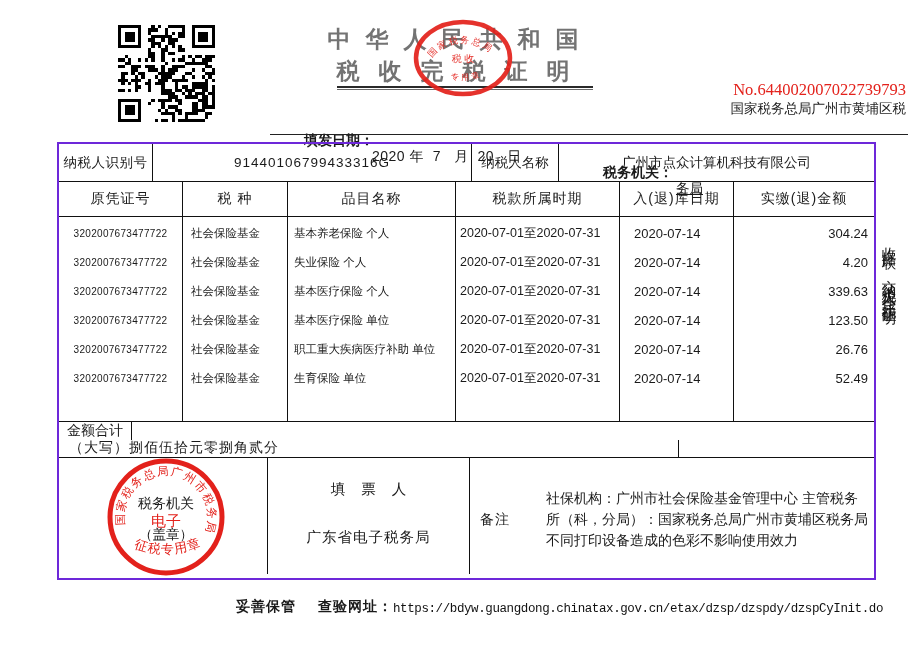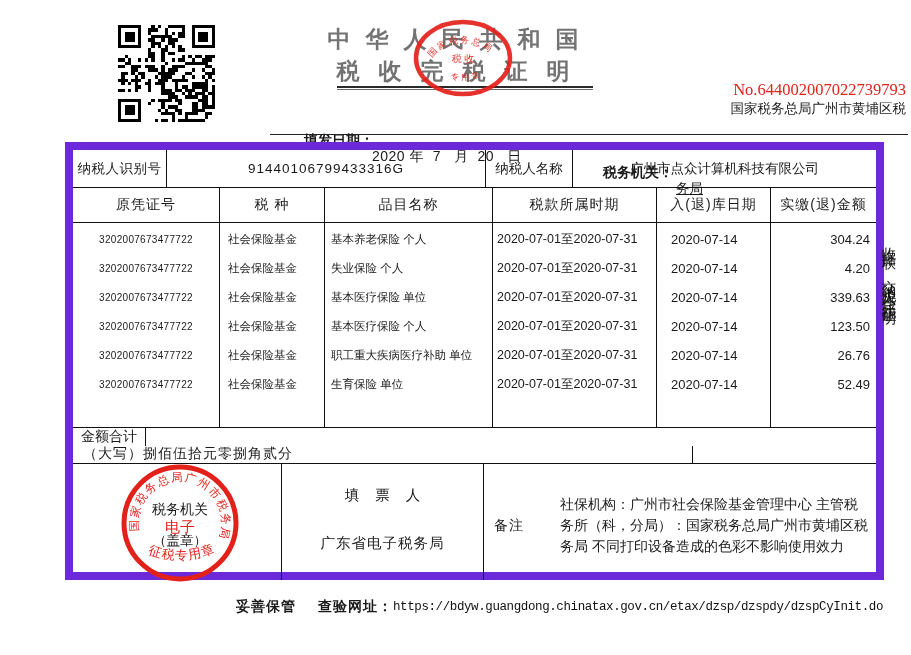--- a/index.html
+++ b/index.html
@@ -22,36 +22,36 @@
   #authority-line1 { position:absolute; right:5px; top:100px; width:400px; text-align:right;
                      font-family:"Liberation Serif","DejaVu Serif",serif; font-size:13.5px; color:#222; }
   #date-line { position:absolute; left:0; top:116px; width:911px; height:17px; font-size:14px; white-space:pre; }
   #date-label { position:absolute; left:304px; font-weight:700; }
   #date-value { position:absolute; left:372px; letter-spacing:.5px;text-align:center; }
   #authority-label { position:absolute; left:603px; font-weight:700; }
   #authority-line2 { position:absolute; left:676px; font-family:"Liberation Serif","DejaVu Serif",serif; font-size:13.5px;text-decoration:underline; }
   #header-rule { position:absolute; left:270px; top:134px; width:638px; border-top:1.5px solid #222; }
 
   
-  #form { position:absolute; left:65px; top:142px; width:819px; height:438px;
-          border:8px solid #6d28d9; }
+  #form { position:absolute; left:57px; top:142px; width:819px; height:438px;
+          border:2px solid #6d28d9; }
   .frow { display:flex; width:100%; border-bottom:1px solid #111; }
   .cell { border-right:1px solid #111; overflow:hidden; }
   .cell:last-child { border-right:none;align-items:center; }
 
   #row-info { height:38px; }
   #row-info .cell { display:flex; align-items:center; justify-content:center; font-size:13.5px; }
   #cell-id-label   { width:94px; letter-spacing:.5px; }
   #cell-id-value   { width:319px; font-size:15px; letter-spacing:1px; }
   #cell-name-label { width:87px; }
   #cell-name-value { flex:1; font-size:14px; }
 
   #row-head { height:35px; }
   #row-head .cell { display:flex; align-items:center; justify-content:center; font-size:14px; letter-spacing:1px; }
-  .w0{width:147px} .w1{width:105px} .w2{width:168px} .w3{width:164px} .w4{width:114px} .w5{flex:1}
+  .w0{width:124px} .w1{width:105px} .w2{width:168px} .w3{width:164px} .w4{width:114px} .w5{flex:1}
 
   #body { height:205px; display:flex; border-bottom:1px solid #111; }
   .bcol { height:100%; border-right:1px solid #111; padding-top:2px; }
   .bcol:last-child { border-right:none; }
   .bcell { height:29px; line-height:29px; white-space:nowrap; }
   .c0 { text-align:center; font-size:10px; letter-spacing:.3px; }
   .c1 { padding-left:8px;  font-size:11.5px; }
   .c2 { padding-left:6px;  font-size:11.5px; }
   .c3 { padding-left:4px;  font-size:12.5px; }
   .c4 { padding-left:14px; font-size:13px; }
@@ -72,21 +72,21 @@
   #cell-remark { flex:1; display:flex; padding:7px 4px 0 10px; }
   #remark-label { width:42px; font-size:14px; letter-spacing:1px; padding-top:1px; }
   #remark-text { flex:1; font-size:14px; line-height:21px; padding-right:2px;margin-left:24px; }
 
   
   #side-text { position:absolute; left:879px; top:236px; height:235px;
                writing-mode:vertical-rl; text-orientation:upright;
                font-size:14.5px; letter-spacing:4px; color:#111; white-space:pre; }
 
   
-  #footer { position:absolute; left:236px; top:598px; width:660px; display:flex; align-items:center; font-size:14px; }
+  #footer { position:absolute; left:236px; top:598px; width:660px; display:flex; align-items:flex-end; font-size:14px; }
   #keep-label { font-weight:700; letter-spacing:1px; }
   #verify-label { margin-left:22px; font-weight:700; letter-spacing:1px; }
   #verify-url { font-family:"Liberation Mono","DejaVu Sans Mono",monospace; font-size:12.5px; letter-spacing:-0.4px; color:#111; }
 
   .red { fill:#e3211b; }
   svg text { font-family:"Liberation Serif","DejaVu Serif",serif; }
 </style>
 </head>
 <body>
 
@@ -448,22 +448,22 @@
           <div class="bcell c1">社会保险基金</div>
           <div class="bcell c1">社会保险基金</div>
           <div class="bcell c1">社会保险基金</div>
           <div class="bcell c1">社会保险基金</div>
           <div class="bcell c1">社会保险基金</div>
           <div class="bcell c1">社会保险基金</div>
         </div>
       <div class="bcol w2">
           <div class="bcell c2">基本养老保险 个人</div>
           <div class="bcell c2">失业保险 个人</div>
+          <div class="bcell c2">基本医疗保险 个人</div>
           <div class="bcell c2">基本医疗保险 单位</div>
-          <div class="bcell c2">基本医疗保险 个人</div>
           <div class="bcell c2">职工重大疾病医疗补助 单位</div>
           <div class="bcell c2">生育保险 单位</div>
         </div>
       <div class="bcol w3">
           <div class="bcell c3">2020-07-01至2020-07-31</div>
           <div class="bcell c3">2020-07-01至2020-07-31</div>
           <div class="bcell c3">2020-07-01至2020-07-31</div>
           <div class="bcell c3">2020-07-01至2020-07-31</div>
           <div class="bcell c3">2020-07-01至2020-07-31</div>
           <div class="bcell c3">2020-07-01至2020-07-31</div>

